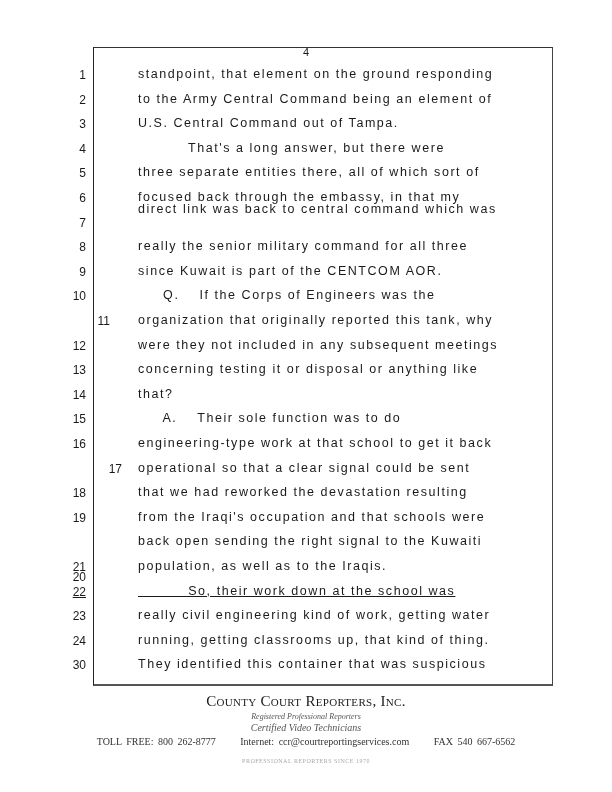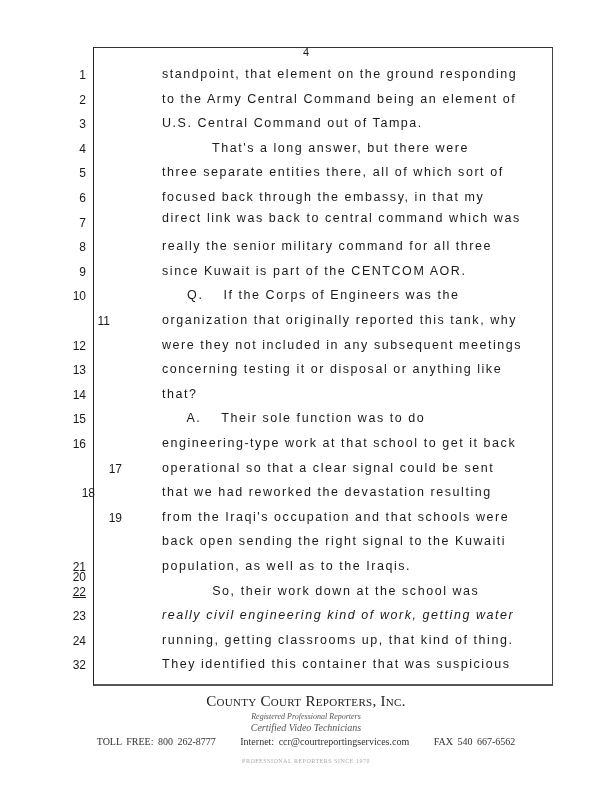--- a/index.html
+++ b/index.html
@@ -15,21 +15,20 @@
     font-family: "Liberation Sans", sans-serif; font-size: 11px; line-height: 12px;
   }
   .line-num {
     position: absolute; width: 86px; text-align: right;
     font-family: "Liberation Sans", sans-serif; font-size: 12px; letter-spacing: 0px;
   }
   .line-text {
     position: absolute; left: 138px;
     font-family: "Liberation Sans", sans-serif; font-size: 12.5px; letter-spacing: 1.55px;
     white-space: pre;
-    margin-left: 24px;
   }
   .footer { position: absolute; left: 0; width: 612px; text-align: center; font-family: "Liberation Serif", serif; }
   .firm { top: 693px; font-size: 15px; font-variant: small-caps; letter-spacing: 0.3px; }
   .firm-sub1 { top: 712px; font-size: 8px; font-style: italic; color: #555; }
   .firm-sub2 { top: 722px; font-size: 10px; font-style: italic; color: #555; }
   .contact { top: 736px; font-size: 10px; color: #333; word-spacing: 2px; }
   .contact span { margin: 0 10px; text-align: right; }
   .tagline { top: 758px; font-size: 6px; color: #aaa; letter-spacing: 0.5px; }
 </style>
 </head>
@@ -45,56 +44,56 @@
     <div class="line-text" style="top: 91.6px;">to the Army Central Command being an element of</div>
     <div class="line-num" style="top: 117.2px;">3</div>
     <div class="line-text" style="top: 116.2px;">U.S. Central Command out of Tampa.</div>
     <div class="line-num" style="top: 141.8px;">4</div>
     <div class="line-text" style="top: 140.8px;">          That's a long answer, but there were</div>
     <div class="line-num" style="top: 166.4px;">5</div>
     <div class="line-text" style="top: 165.4px;">three separate entities there, all of which sort of</div>
     <div class="line-num" style="top: 191px;">6</div>
     <div class="line-text" style="top: 190px;">focused back through the embassy, in that my</div>
     <div class="line-num" style="top: 215.6px;">7</div>
-    <div class="line-text" style="top: 211px;">direct link was back to central command which was</div>
+    <div class="line-text" style="top: 202px;">direct link was back to central command which was</div>
     <div class="line-num" style="top: 240.2px;">8</div>
     <div class="line-text" style="top: 239.2px;">really the senior military command for all three</div>
     <div class="line-num" style="top: 264.8px;">9</div>
     <div class="line-text" style="top: 263.8px;">since Kuwait is part of the CENTCOM AOR.</div>
     <div class="line-num" style="top: 289.4px;">10</div>
     <div class="line-text" style="top: 288.4px;">     Q.    If the Corps of Engineers was the</div>
     <div class="line-num" style="top: 314px; padding-left: 24px;">11</div>
     <div class="line-text" style="top: 313px;">organization that originally reported this tank, why</div>
     <div class="line-num" style="top: 338.6px;">12</div>
     <div class="line-text" style="top: 337.6px;">were they not included in any subsequent meetings</div>
     <div class="line-num" style="top: 363.2px;">13</div>
     <div class="line-text" style="top: 362.2px;">concerning testing it or disposal or anything like</div>
     <div class="line-num" style="top: 387.8px;">14</div>
     <div class="line-text" style="top: 386.8px;">that?</div>
     <div class="line-num" style="top: 412.4px;">15</div>
     <div class="line-text" style="top: 411.4px;">     A.    Their sole function was to do</div>
     <div class="line-num" style="top: 437px;">16</div>
     <div class="line-text" style="top: 436px;">engineering-type work at that school to get it back</div>
     <div class="line-num" style="top: 461.6px; margin-left: 36px;">17</div>
     <div class="line-text" style="top: 460.6px;">operational so that a clear signal could be sent</div>
-    <div class="line-num" style="top: 486.2px; padding-left: 9px;">18</div>
+    <div class="line-num" style="top: 486.2px;">18</div>
     <div class="line-text" style="top: 485.2px;">that we had reworked the devastation resulting</div>
-    <div class="line-num" style="top: 510.8px; margin-left: 36px;">19</div>
+    <div class="line-num" style="top: 510.8px;">19</div>
     <div class="line-text" style="top: 509.8px;">from the Iraqi's occupation and that schools were</div>
     <div class="line-num" style="top: 535.4px; margin-top: 35px;">20</div>
     <div class="line-text" style="top: 534.4px;">back open sending the right signal to the Kuwaiti</div>
     <div class="line-num" style="top: 560px;">21</div>
     <div class="line-text" style="top: 559px;">population, as well as to the Iraqis.</div>
     <div class="line-num" style="top: 584.6px; text-decoration: underline;">22</div>
-    <div class="line-text" style="top: 583.6px;">          So, their work down at the school was</div>
+    <div class="line-text" style="top: 583.6px; text-decoration: underline;">          So, their work down at the school was</div>
     <div class="line-num" style="top: 609.2px;">23</div>
-    <div class="line-text" style="top: 608.2px; font-style: italic;">really civil engineering kind of work, getting water</div>
+    <div class="line-text" style="top: 608.2px;">really civil engineering kind of work, getting water</div>
     <div class="line-num" style="top: 633.8px;">24</div>
     <div class="line-text" style="top: 632.8px;">running, getting classrooms up, that kind of thing.</div>
-    <div class="line-num" style="top: 658.4px;">32</div>
+    <div class="line-num" style="top: 658.4px;">30</div>
     <div class="line-text" style="top: 657.4px;">They identified this container that was suspicious</div>
   </div>
 
 <div class="footer firm">County Court Reporters, Inc.</div>
 <div class="footer firm-sub1">Registered Professional Reporters</div>
 <div class="footer firm-sub2">Certified Video Technicians</div>
 <div class="footer contact">
   <span>TOLL FREE:  800 262-8777</span>
   <span>Internet: ccr@courtreportingservices.com</span>
   <span>FAX  540 667-6562</span>

